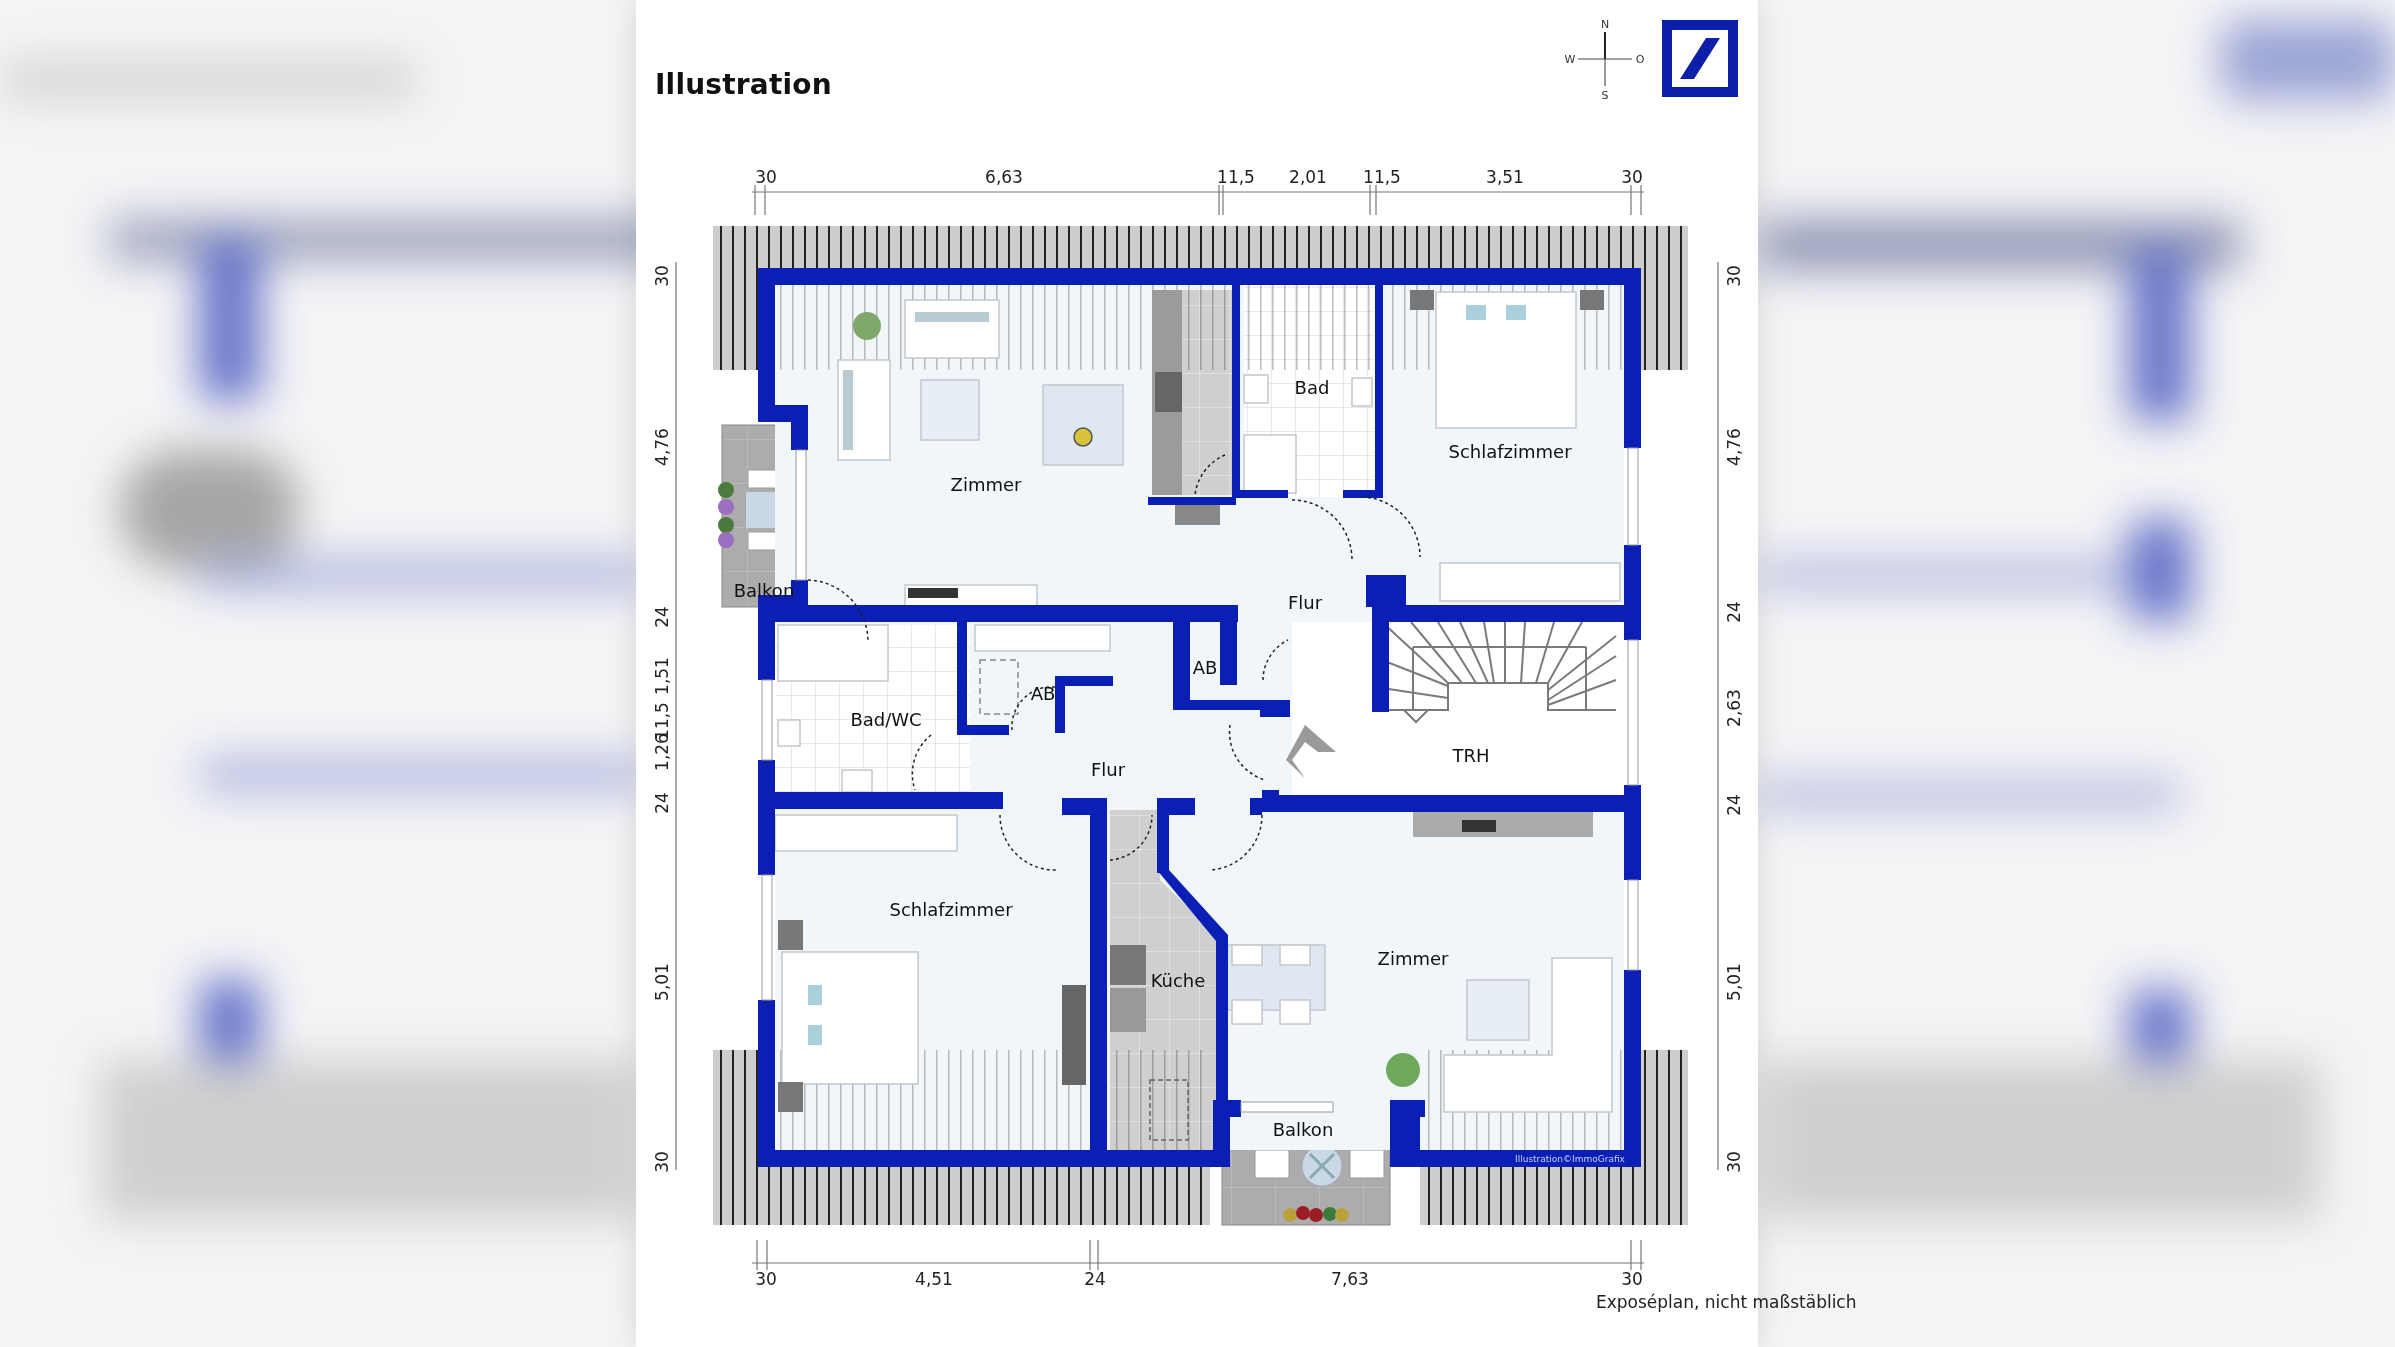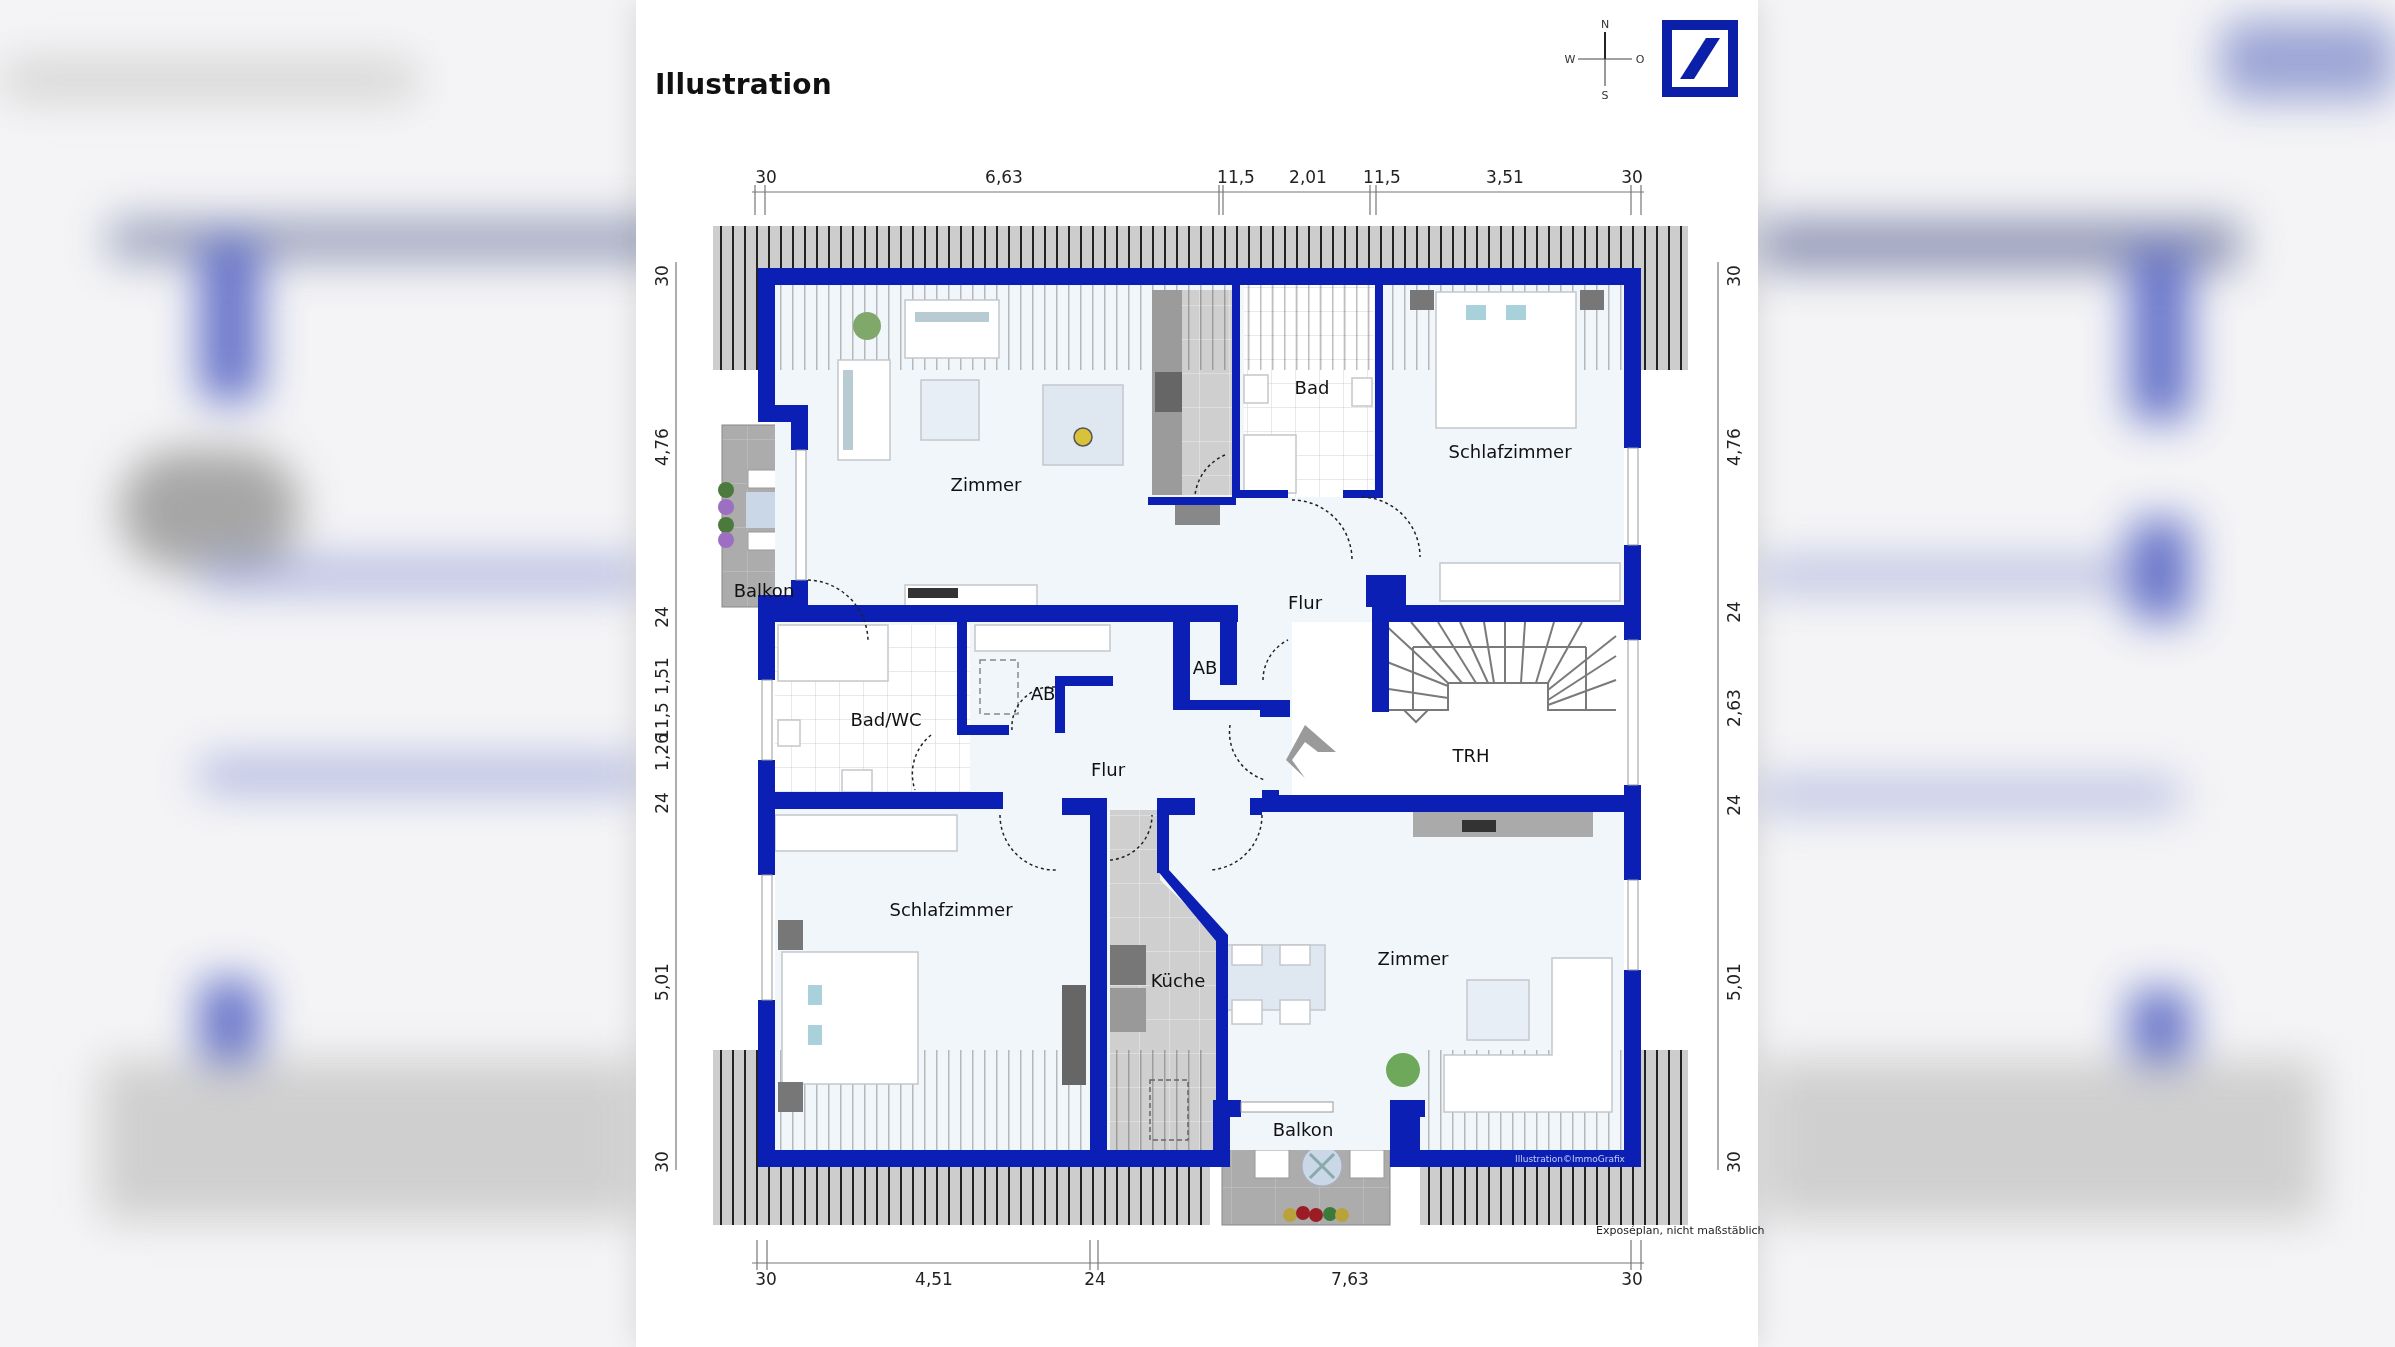--- a/index.html
+++ b/index.html
@@ -4,21 +4,21 @@
 <style>
   html, body { margin:0; padding:0; }
   body { width:2395px; height:1347px; position:relative; overflow:hidden; background:#f4f4f6; font-family:"Liberation Sans", sans-serif; }
   .bg-blur { position:absolute; inset:0; filter:blur(22px); opacity:0.85; }
   .bg-blur .b { position:absolute; }
   .card { position:absolute; left:636px; top:0; width:1122px; height:1347px; background:#ffffff; box-shadow:0 0 30px rgba(0,0,0,0.12); }
   .title { position:absolute; left:655px; top:68px; font-size:28px; font-weight:bold; color:#111; letter-spacing:0.2px; font-family:"DejaVu Sans", sans-serif; }
   .compass { position:absolute; left:1560px; top:14px; width:90px; height:90px; }
   .logo { position:absolute; left:1662px; top:20px; width:76px; height:77px; }
   .plan { position:absolute; left:636px; top:0; width:1122px; height:1347px; }
-  .note { position:absolute; left:1596px; top:1224px; font-size:11px; color:#222; font-family:"DejaVu Sans", sans-serif; }
+  .note { position:absolute; left:1596px; top:1292px; font-size:17px; color:#222; font-family:"DejaVu Sans", sans-serif; }
   svg text { font-family:"DejaVu Sans", sans-serif; }
 </style>
 </head>
 <body>
 
 <div class="bg-blur">
   <div class="b" style="left:0;top:60px;width:420px;height:40px;background:#cfcfcf;border-radius:20px;"></div>
   <div class="b" style="left:2220px;top:20px;width:175px;height:80px;background:#8c97cf;border-radius:18px;"></div>
   <div class="b" style="left:110px;top:220px;width:560px;height:40px;background:#8890b0;"></div>
   <div class="b" style="left:200px;top:240px;width:60px;height:160px;background:#4a5ac0;"></div>

